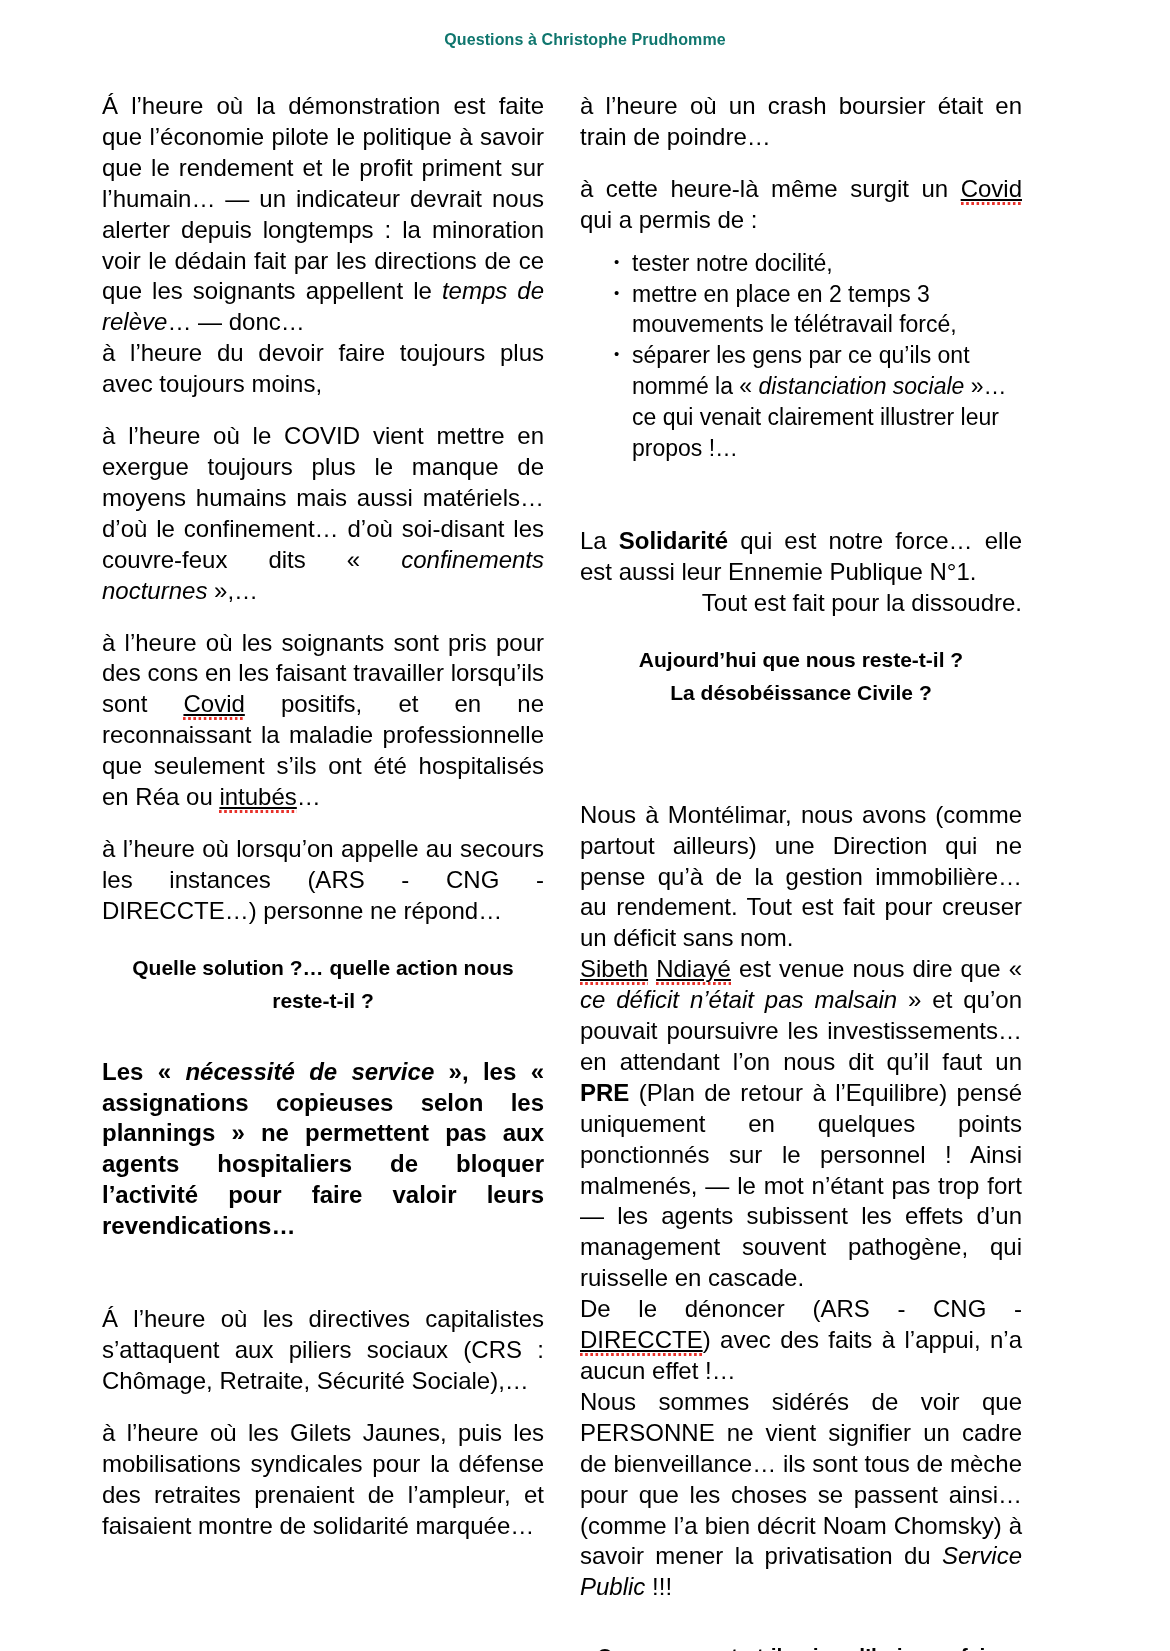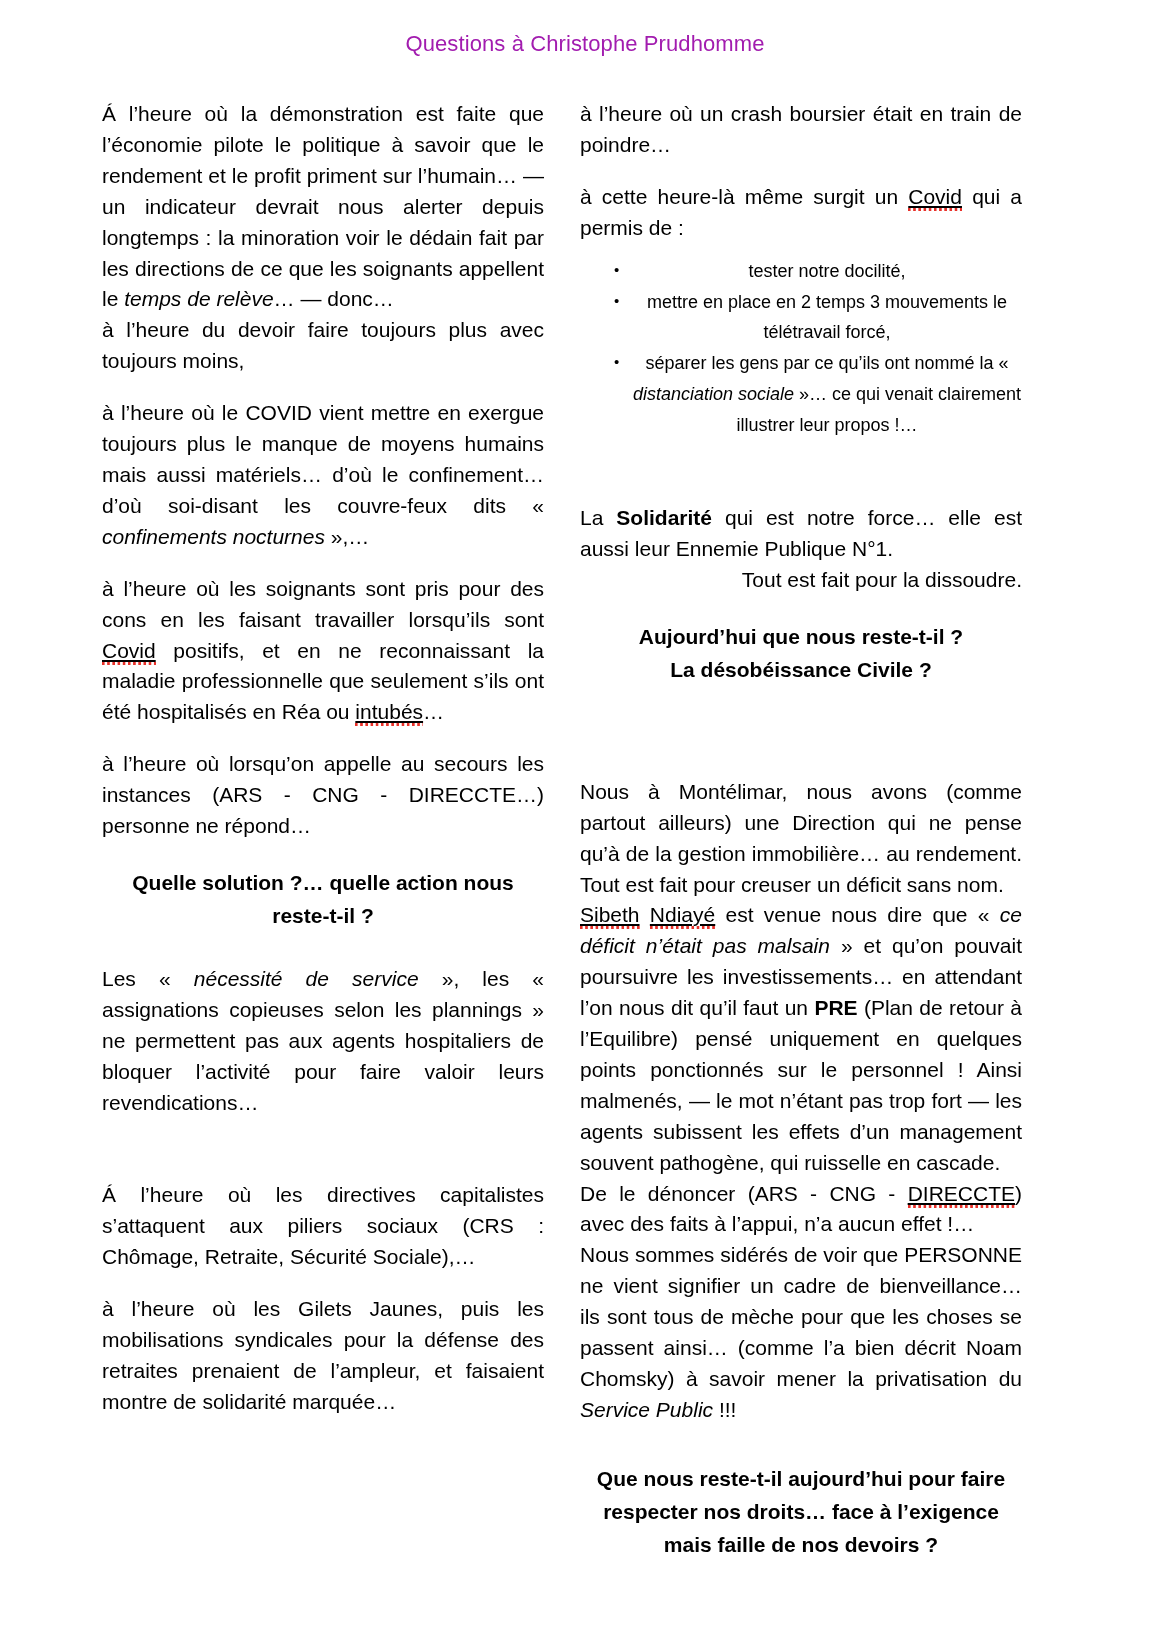--- a/index.html
+++ b/index.html
@@ -20,76 +20,76 @@
   .page {
     width: 1170px;
     height: 1651px;
     box-sizing: border-box;
     padding: 0;
     position: relative;
   }
 
   .doc-title {
     text-align: center;
-    font-size: 22px;
-    font-weight: normal;
+    font-size: 16px;
+    font-weight: bold;
     letter-spacing: 0.1px;
     margin: 0;
     padding-top: 31px;
-    color: #a21caf;
+    color: #0f766e;
   }
 
   .columns {
     display: flex;
     gap: 36px;
     padding: 0 96px 0 102px;
     margin-top: 42px;
     box-sizing: border-box;
   }
 
   .col {
     width: 442px;
     flex: 0 0 442px;
   }
 
   p {
     margin: 0;
-    font-size: 21px;
+    font-size: 24px;
     line-height: 30.9px;
     text-align: justify;
     text-justify: inter-word;
     hyphens: none;
   }
 
   p.nojust { text-align: right; }
 
   .gap-para  { margin-top: 21px; }
   .gap-small { margin-top: 0; }
-  .gap-big   { margin-top: 32px; }
+  .gap-big   { margin-top: 40px; font-weight: bold; }
   .gap-huge  { margin-top: 62px; }
 
   h2.center-bold {
     font-size: 21px;
     line-height: 33px;
     font-weight: bold;
     text-align: center;
     margin: 24px 0 0 0;
     padding: 0 14px;
   }
   h2.center-bold.tight { margin-top: 22px; }
 
   ul.bullets {
     margin: 12px 0 0 0;
     padding-left: 34px;
     list-style: none;
   }
   ul.bullets li {
-    font-size: 18px;
+    font-size: 23px;
     line-height: 30.9px;
-    text-align: center;
+    text-align: left;
     position: relative;
     padding-left: 18px;
     margin-bottom: 0;
   }
   ul.bullets li::before {
     content: "\2022";
     position: absolute;
     left: 0;
     top: -1px;
     font-size: 15px;

